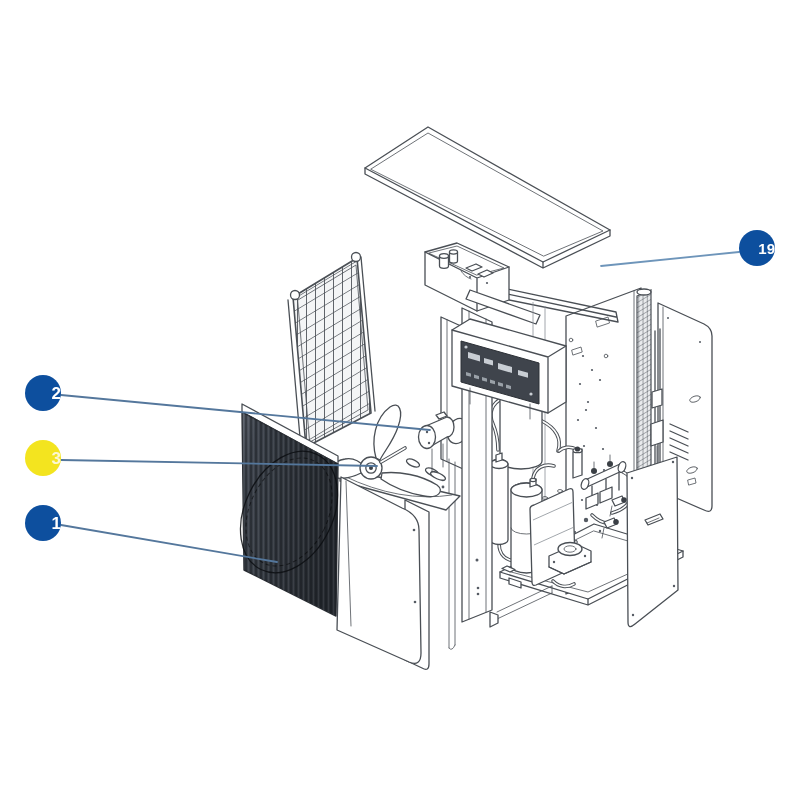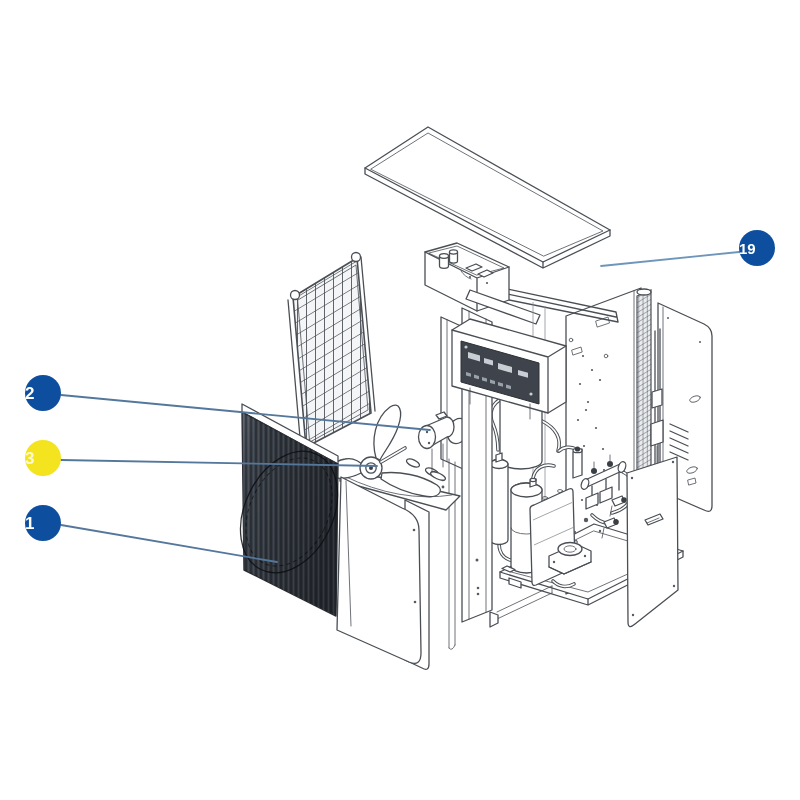--- a/index.html
+++ b/index.html
@@ -10,21 +10,21 @@
   .wh{fill:#ffffff;stroke:#4a4f55;stroke-width:1.3;stroke-linejoin:round;stroke-linecap:round;}
   .ln{fill:none;stroke:#4a4f55;stroke-width:1.3;stroke-linejoin:round;stroke-linecap:round;}
   .thin{stroke-width:0.8;}
   .faint{stroke:#8a9097;stroke-width:0.8;}
   .pipe-o{fill:none;stroke:#4a4f55;stroke-width:3.6;stroke-linecap:round;}
   .pipe-i{fill:none;stroke:#ffffff;stroke-width:1.6;stroke-linecap:round;}
   .dot{fill:#555b63;stroke:none;}
   .cap{fill:#3a3f45;stroke:none;}
   
   .callout{position:absolute;border-radius:50%;display:flex;align-items:center;
-           justify-content:flex-start;font-weight:bold;line-height:1;user-select:none;}
+           justify-content:flex-end;font-weight:bold;line-height:1;user-select:none;}
 </style>
 </head>
 <body>
 
 <div class="stage">
 
   <svg id="art" width="800" height="800" viewBox="0 0 800 800">
     <defs>
       <linearGradient id="darkgrad" x1="0" y1="0" x2="1" y2="0.3">
         <stop offset="0" stop-color="#5a606a"></stop>

